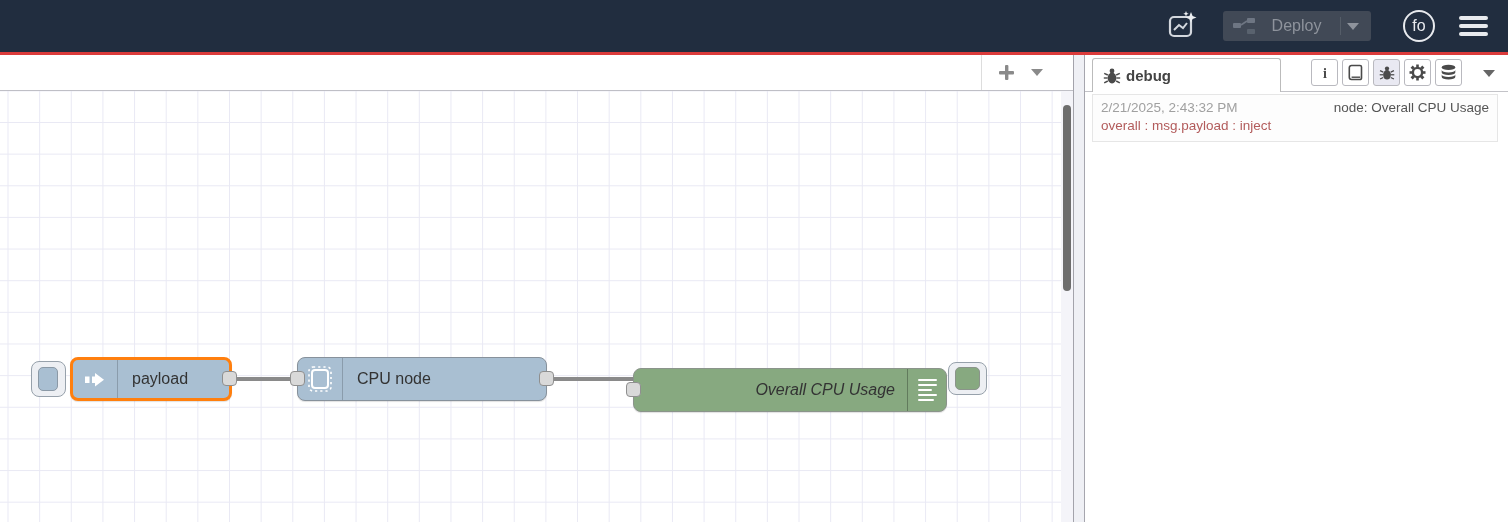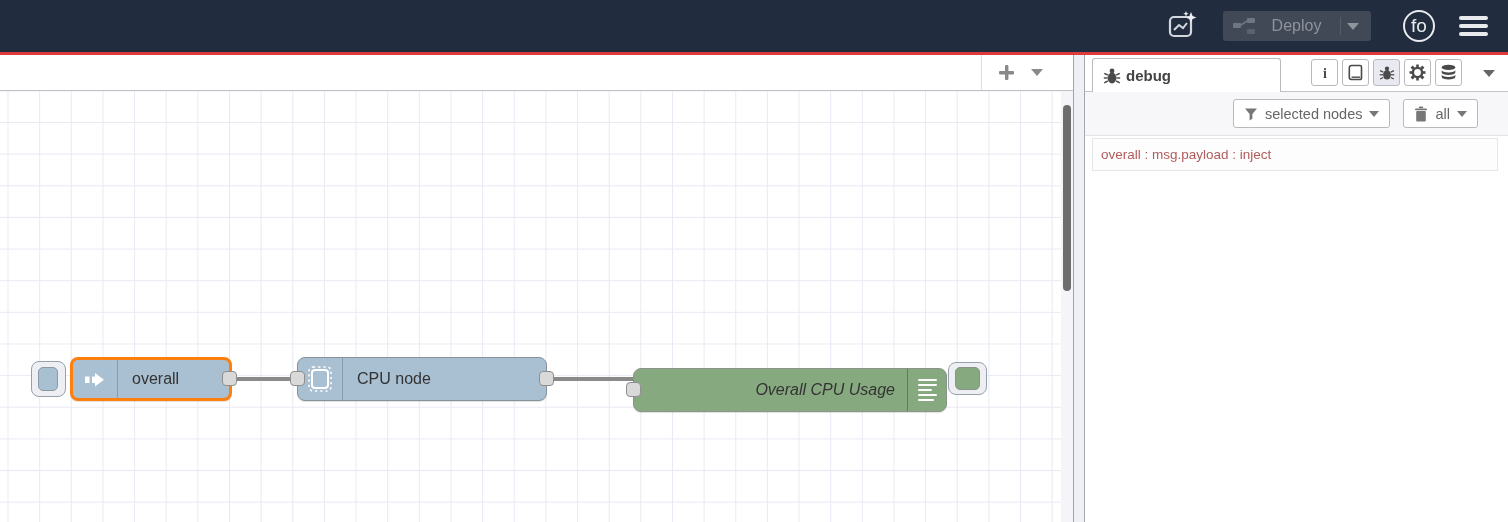--- a/index.html
+++ b/index.html
@@ -11,21 +11,21 @@
   .header { position:absolute; left:0; top:0; width:1508px; height:52px;
             background:#212d3f; display:flex; align-items:center; justify-content:flex-end; }
   .hdr-assist { width:34px; height:34px; margin-right:24px; display:flex; align-items:center; justify-content:center; cursor:pointer; }
   .deploy-btn { width:148px; height:30px; background:#414956; border-radius:3px;
                 display:flex; align-items:center; padding:0 8px; margin-right:32px; }
   .deploy-label { color:#8e939c; font-size:16px; flex:1; text-align:center; }
   .deploy-caret { width:0; height:0; border-left:6px solid transparent; border-right:6px solid transparent;
                   border-top:7px solid #8e939c; margin:0 4px 0 6px; }
   .deploy-sep { width:1px; height:18px; background:#555d68; margin-left:4px; }
   .avatar { width:32px; height:32px; border:2px solid #e8eaee; border-radius:50%;
-            color:#e8eaee; font-size:19px; display:flex; align-items:center; justify-content:center;
+            color:#e8eaee; font-size:16px; display:flex; align-items:center; justify-content:center;
             margin-right:24px; cursor:pointer; }
   .hamburger { display:flex; flex-direction:column; gap:4px; margin-right:20px; cursor:pointer; }
   .hamburger div { width:29px; height:4px; background:#e8eaee; border-radius:2px; }
 
   .red-banner { position:absolute; left:0; top:52px; width:1508px; height:3px; background:#db3b3b; }
 
   
   .workspace { position:absolute; left:0; top:55px; width:1074px; height:467px;
                border-right:1px solid #a3a3ab; background:#fff; }
   .tabbar { position:relative; height:36px; background:#fff; border-bottom:1px solid #bfbfc6;
@@ -161,21 +161,21 @@
         <div class="inner" style="left:6px; top:5px; width:20px; height:24px;"></div>
       </div>
 
       <div class="node node-blue node-selected" style="left:70px; top:266px; width:162px;">
         <div class="node-icon-region">
           <svg width="24" height="24" viewBox="0 0 24 24">
             <rect x="2" y="9.5" width="4.5" height="6.5" fill="#fff"></rect>
             <polygon points="9,9.5 12,9.5 12,6 21,12.8 12,19.5 12,16 9,16" fill="#fff"></polygon>
           </svg>
         </div>
-        <span class="node-label">overall</span>
+        <span class="node-label">payload</span>
         <div class="port port-out"></div>
       </div>
 
       <div class="node node-blue" style="left:297px; top:266px; width:250px;">
         <div class="node-icon-region">
           <svg width="26" height="30" viewBox="0 0 26 30">
             <rect x="5" y="6" width="16" height="18" rx="3" fill="none" stroke="#fff" stroke-width="2"></rect>
             <rect x="2" y="3" width="22" height="24" rx="4" fill="none" stroke="#fff" stroke-width="1.6" stroke-dasharray="2.2,3"></rect>
           </svg>
         </div>
@@ -272,39 +272,25 @@
           <svg width="17" height="17" viewBox="0 0 17 17">
             <ellipse cx="8.5" cy="3.4" rx="6.8" ry="2.6" fill="#4a4a4a"></ellipse>
             <path d="M1.7 6 a6.8 2.6 0 0 0 13.6 0 v2.5 a6.8 2.6 0 0 1 -13.6 0 z" fill="#4a4a4a"></path>
             <path d="M1.7 10.5 a6.8 2.6 0 0 0 13.6 0 v2.5 a6.8 2.6 0 0 1 -13.6 0 z" fill="#4a4a4a"></path>
           </svg>
         </button>
       </div>
       <span class="caret-down"></span>
     </div>
 
-    <div class="sb-filterbar">
-      <button class="pill-btn">
-        <svg width="14" height="14" viewBox="0 0 14 14">
-          <path d="M1 1.5 h12 l-4.6 5.6 v4.6 l-2.8 1.8 v-6.4 z" fill="#777"></path>
-        </svg>
-        <span>selected nodes</span>
-        <span class="caret-down"></span>
-      </button>
-      <button class="pill-btn">
-        <svg width="14" height="16" viewBox="0 0 14 16">
-          <rect x="2.2" y="5" width="9.6" height="10.4" rx="1" fill="#777"></rect>
-          <rect x="1" y="2.4" width="12" height="1.9" rx="0.8" fill="#777"></rect>
-          <rect x="4.8" y="0.6" width="4.4" height="1.6" rx="0.8" fill="#777"></rect>
-        </svg>
-        <span>all</span>
-        <span class="caret-down"></span>
-      </button>
-    </div>
 
     <div class="msg-list">
       <div class="debug-msg">
+        <div class="msg-meta">
+          <span class="msg-ts">2/21/2025, 2:43:32 PM</span>
+          <span class="msg-src">node: Overall CPU Usage</span>
+        </div>
         <div class="msg-prop">overall : msg.payload : inject</div>
       </div>
     </div>
   </div>
 
 </div>
 
 </body></html>

